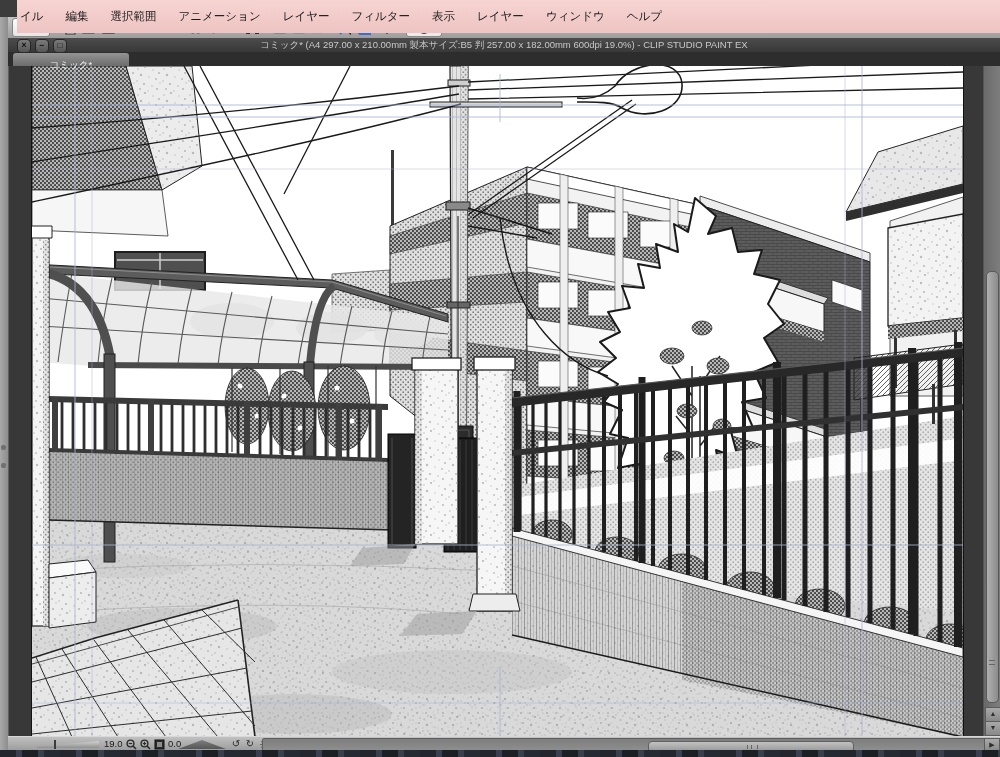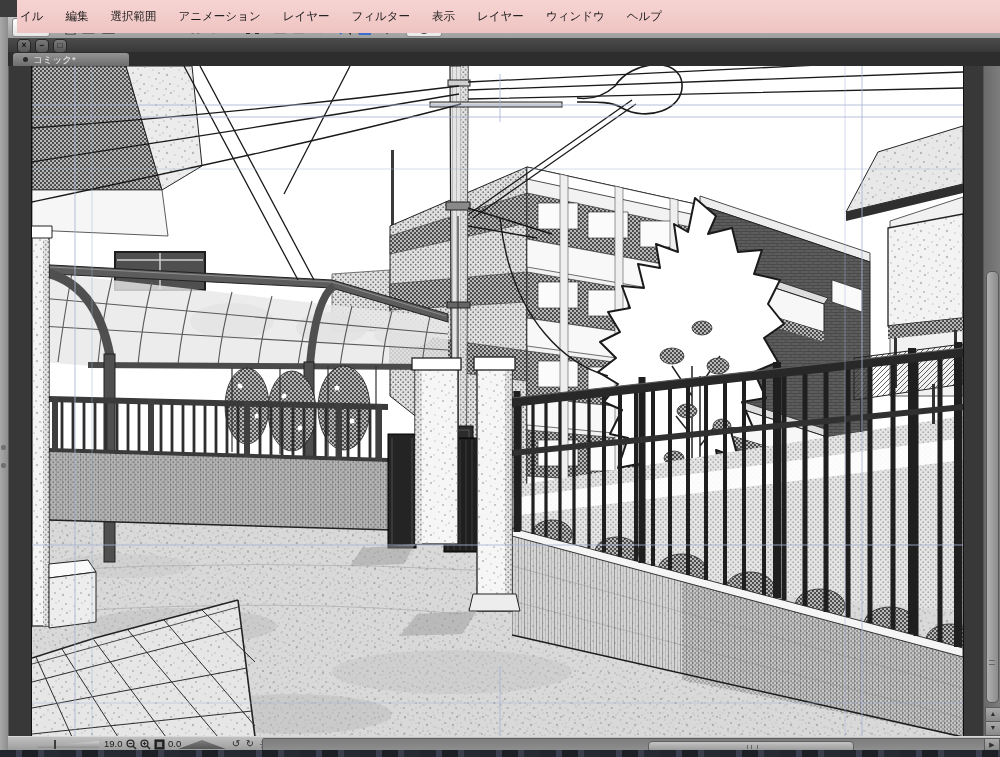--- a/index.html
+++ b/index.html
@@ -28,21 +28,21 @@
                display:flex;align-items:center;justify-content:center;line-height:12px;}
   
   .titlebar{position:absolute;top:38px;left:8px;right:0;height:14px;background:linear-gradient(#4c4c4c,#383838);
             color:#c8c8c8;font-size:9.5px;line-height:14px;text-align:center;z-index:25;white-space:nowrap;}
   .win-controls{position:absolute;left:9px;top:1px;display:flex;gap:4px;}
   .win-btn{width:12px;height:12px;border-radius:4px;background:linear-gradient(#7a7a7a,#565656);border:1px solid #262626;
            color:#111;font-size:8.5px;line-height:11px;text-align:center;font-weight:bold;}
   
   .tabbar{position:absolute;top:52px;left:8px;right:0;height:14px;background:#2d2d2d;z-index:25;}
   .tab{position:absolute;left:5px;top:1px;height:13px;min-width:96px;padding:0 10px;border-radius:3px 3px 0 0;
-       background:linear-gradient(#949494,#6d6d6d);color:#f1f1f1;font-size:9.5px;line-height:13px;display:flex;align-items:center;gap:5px;}
+       background:linear-gradient(#949494,#6d6d6d);color:#f1f1f1;font-size:9.5px;line-height:13px;display:flex;align-items:center;gap:5px;flex-direction:column;}
   .tab-dot{width:5px;height:5px;border-radius:3px;background:#2a2a2a;}
   
   .canvas-area{position:absolute;top:66px;left:8px;right:16px;bottom:21px;background:#383838;overflow:hidden;z-index:10;}
   .page{position:absolute;left:24px;top:0;width:931px;height:670px;background:#fff;outline:1px solid #111;}
   
   .vscroll{position:absolute;top:66px;right:0;width:16px;bottom:21px;background:linear-gradient(90deg,#6a6a6a,#7d7d7d);
            border-left:1px solid #555;z-index:26;}
   .vhandle{position:absolute;left:2px;width:11px;top:205px;height:430px;border-radius:5px;
            background:linear-gradient(90deg,#b0b0b0,#8c8c8c);border:1px solid #5a5a5a;}
   .vgrip{position:absolute;left:2px;top:388px;width:6px;border-top:1px solid #666;border-bottom:1px solid #666;height:3px;}
@@ -206,20 +206,21 @@
         </div>
     </div>
   </div>
 
   <div class="titlebar">
     <div class="win-controls">
       <div class="win-btn">×</div>
       <div class="win-btn">−</div>
       <div class="win-btn">□</div>
     </div>
+    <span>コミック* (A4 297.00 x 210.00mm 製本サイズ:B5 判 257.00 x 182.00mm 600dpi 19.0%)  - CLIP STUDIO PAINT EX</span>
   </div>
 
   <div class="tabbar">
     <div class="tab">
       <span class="tab-dot"></span>
       <span>コミック*</span>
     </div>
   </div>
 
   <div class="canvas-area">

